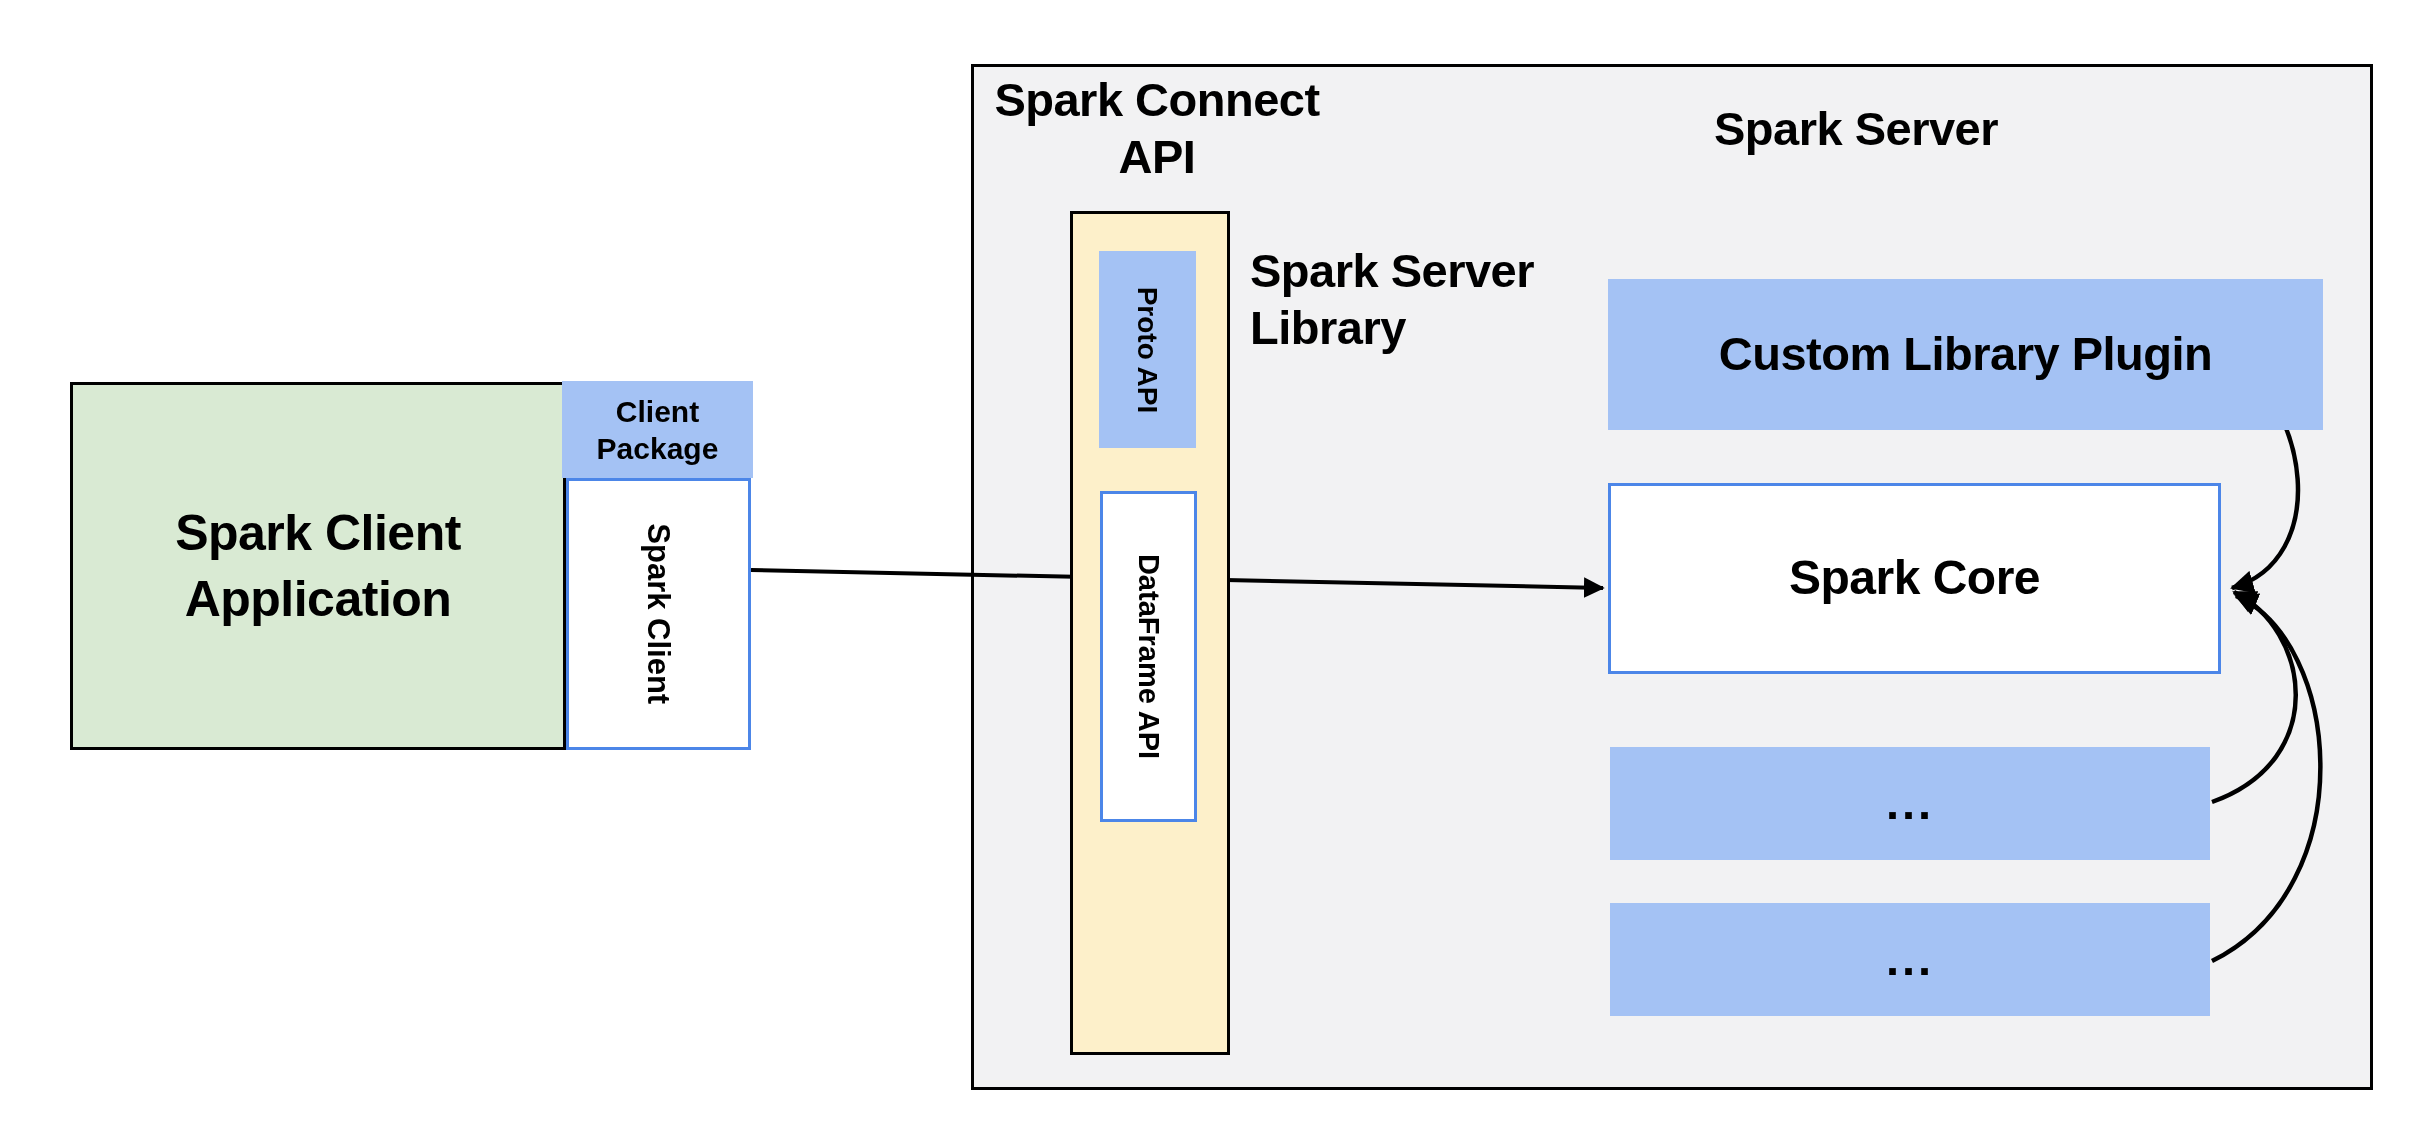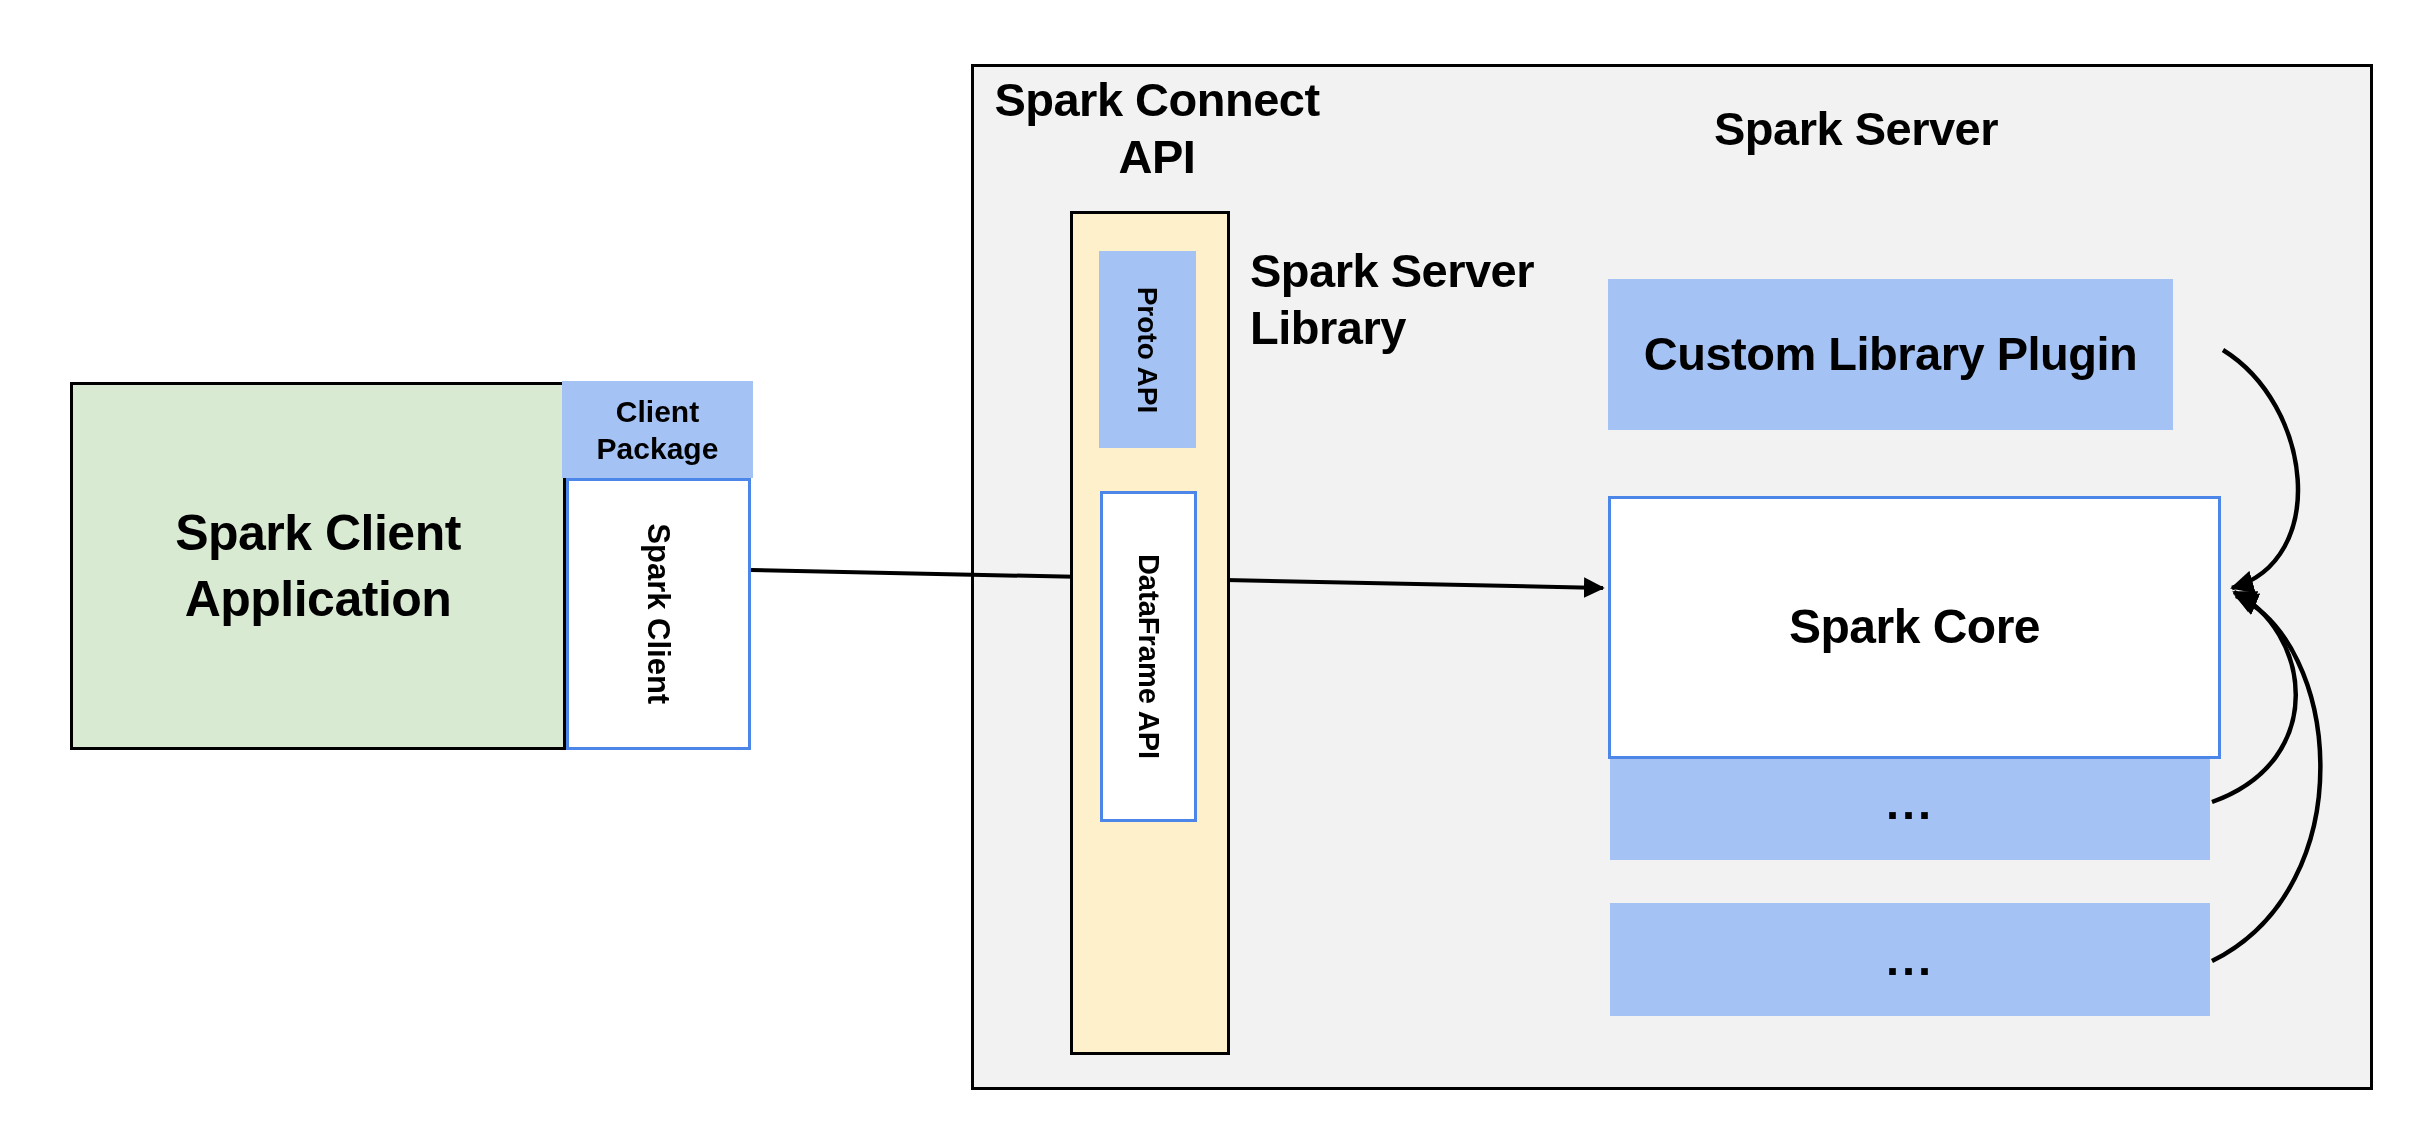--- a/index.html
+++ b/index.html
@@ -69,25 +69,25 @@
     <span class="label rot90" style="font-size:28px;">Proto API</span>
   </div>
 
   <div class="abs whitebox flexc" style="left:1100px;top:491px;width:97px;height:331px;">
     <span class="label rot90" style="font-size:29px;">DataFrame API</span>
   </div>
 
   <div class="abs label prelines biglabel" style="left:1250px;top:242px;width:320px;line-height:57px;text-align:left;">Spark Server
 Library</div>
 
-  <div class="abs bluebox flexc" style="left:1608px;top:279px;width:565px;height:151px;">
+  <div class="abs bluebox flexc" style="left:1608px;top:279px;width:715px;height:151px;">
     <div class="label biglabel">Custom Library Plugin</div>
   </div>
 
-  <div class="abs whitebox flexc" style="left:1608px;top:496px;width:613px;height:263px;">
+  <div class="abs whitebox flexc" style="left:1608px;top:483px;width:613px;height:191px;">
     <div class="label" style="font-size:48px;">Spark Core</div>
   </div>
 
   <div class="abs bluebox flexc" style="left:1610px;top:747px;width:600px;height:113px;">
     <div class="label" style="font-size:47px;letter-spacing:3px;">...</div>
   </div>
 
   <div class="abs bluebox flexc" style="left:1610px;top:903px;width:600px;height:113px;">
     <div class="label" style="font-size:47px;letter-spacing:3px;">...</div>
   </div>

